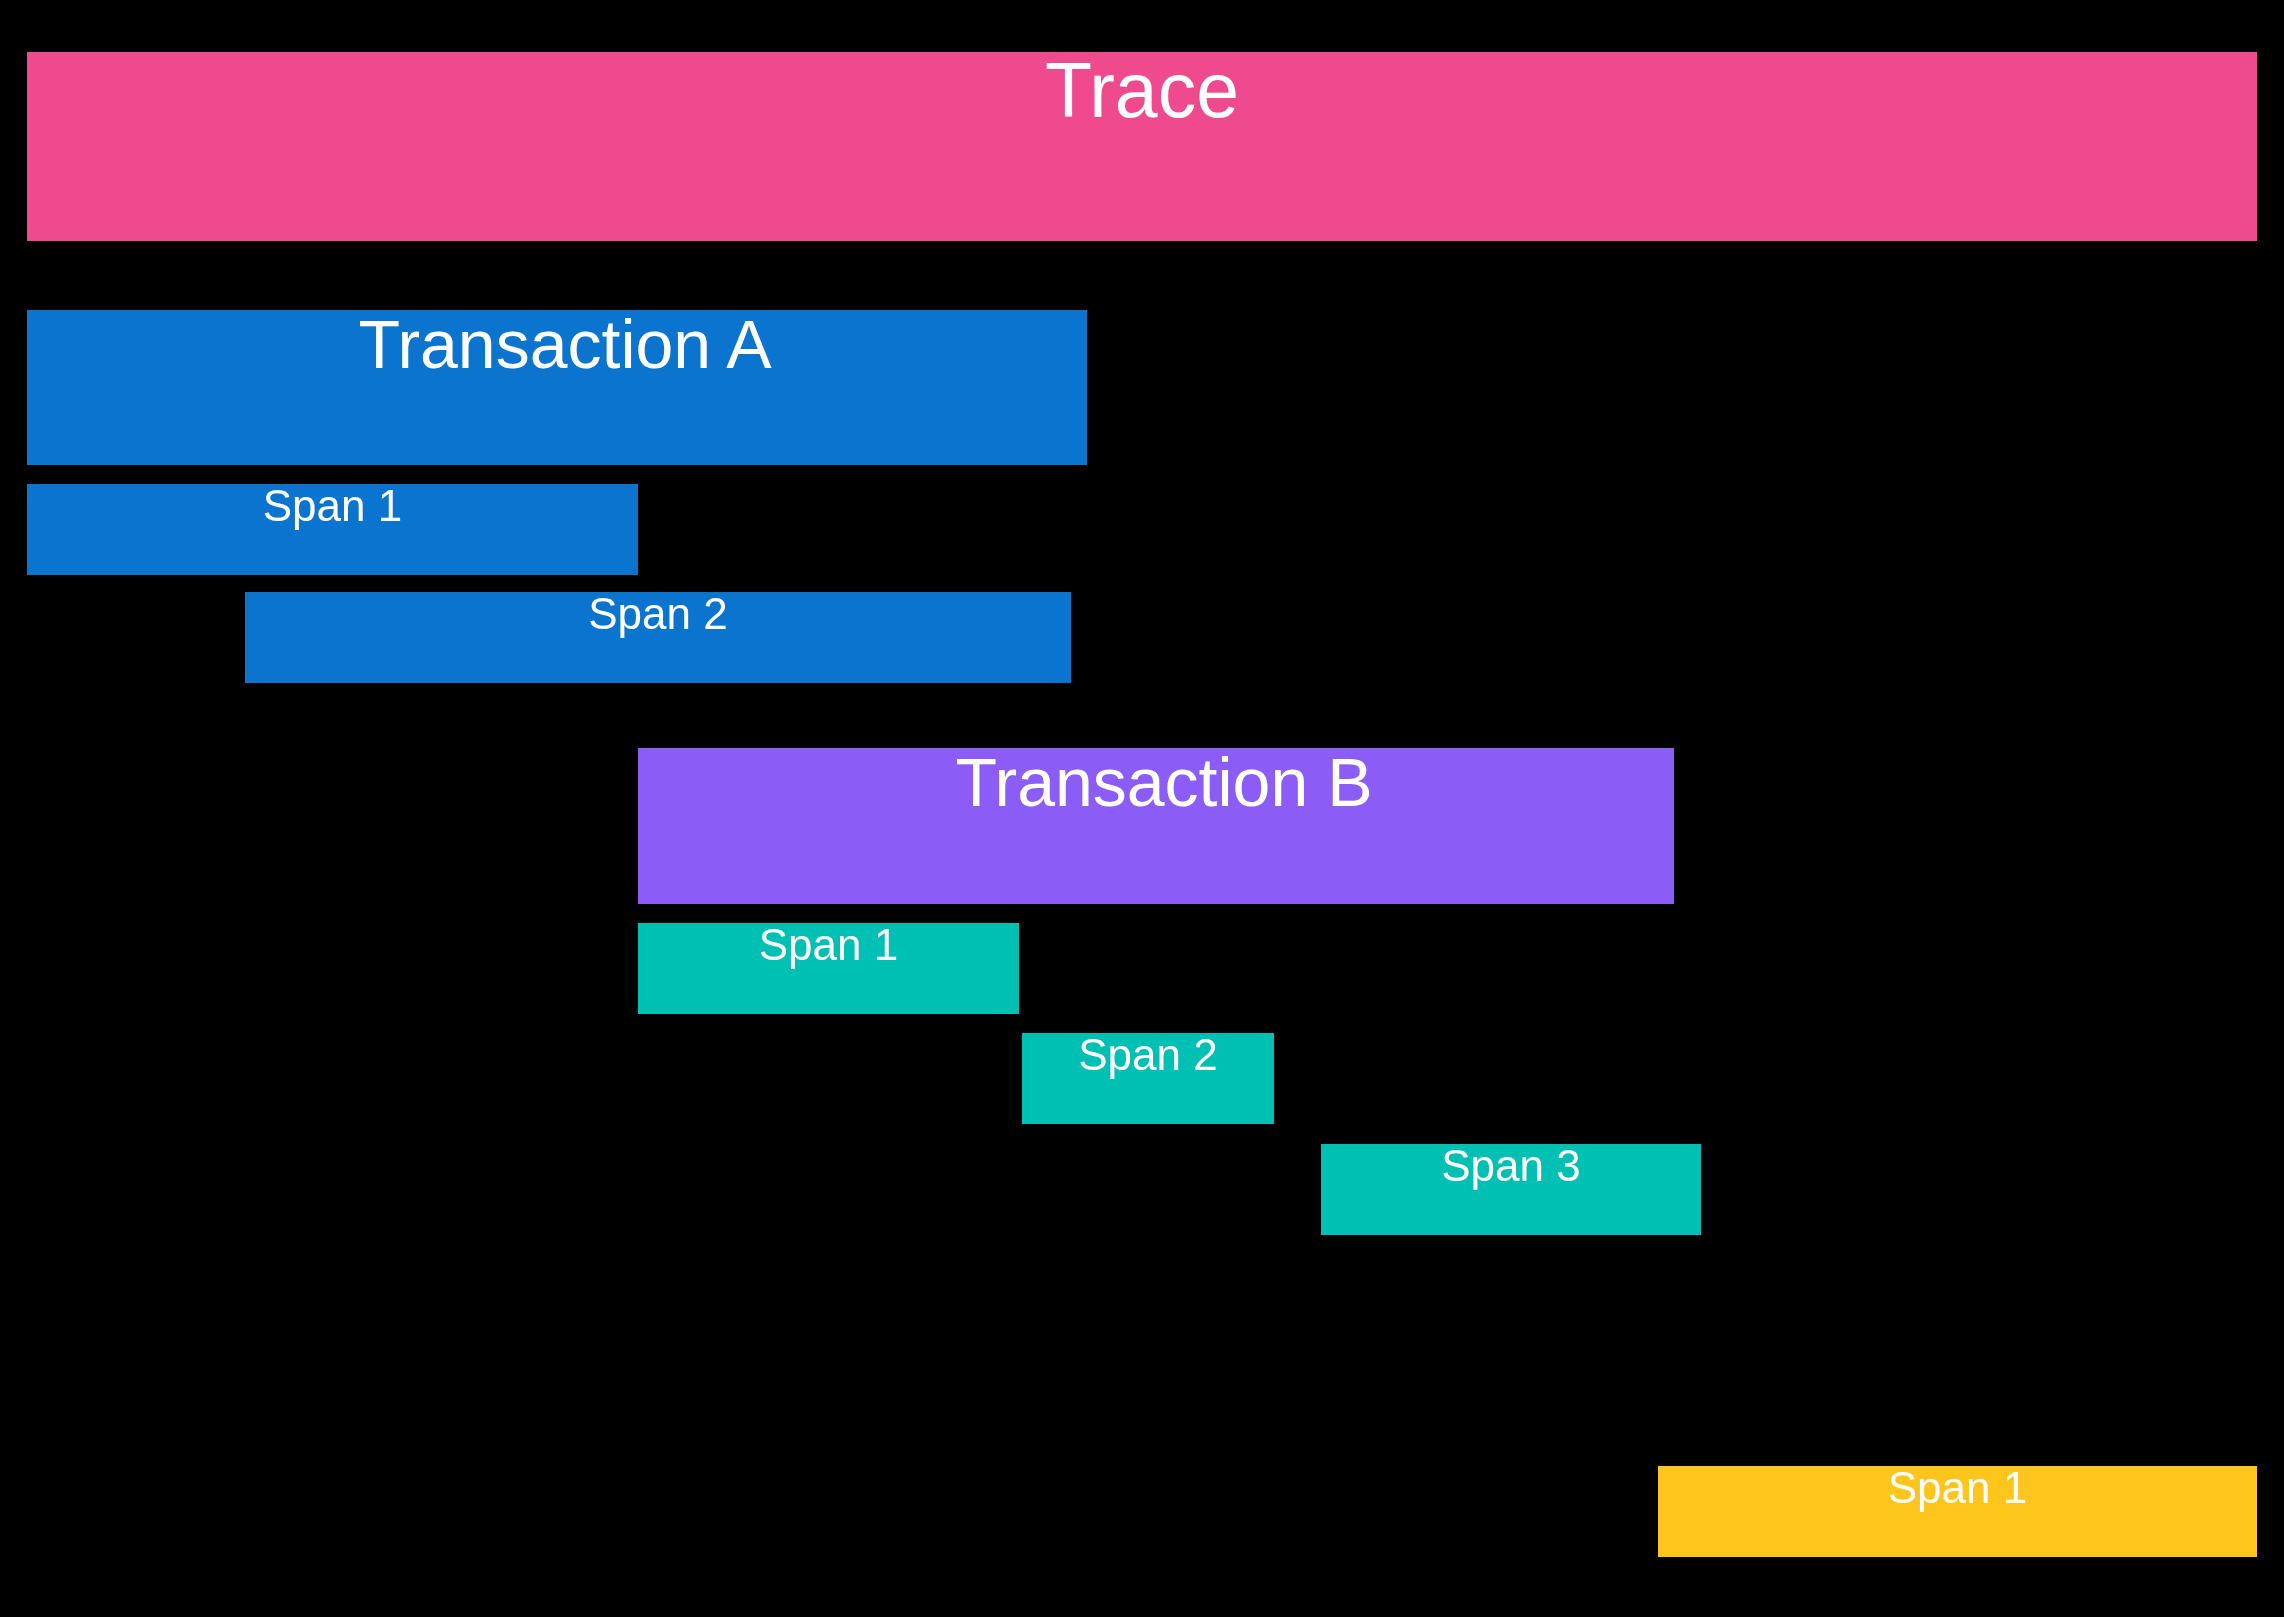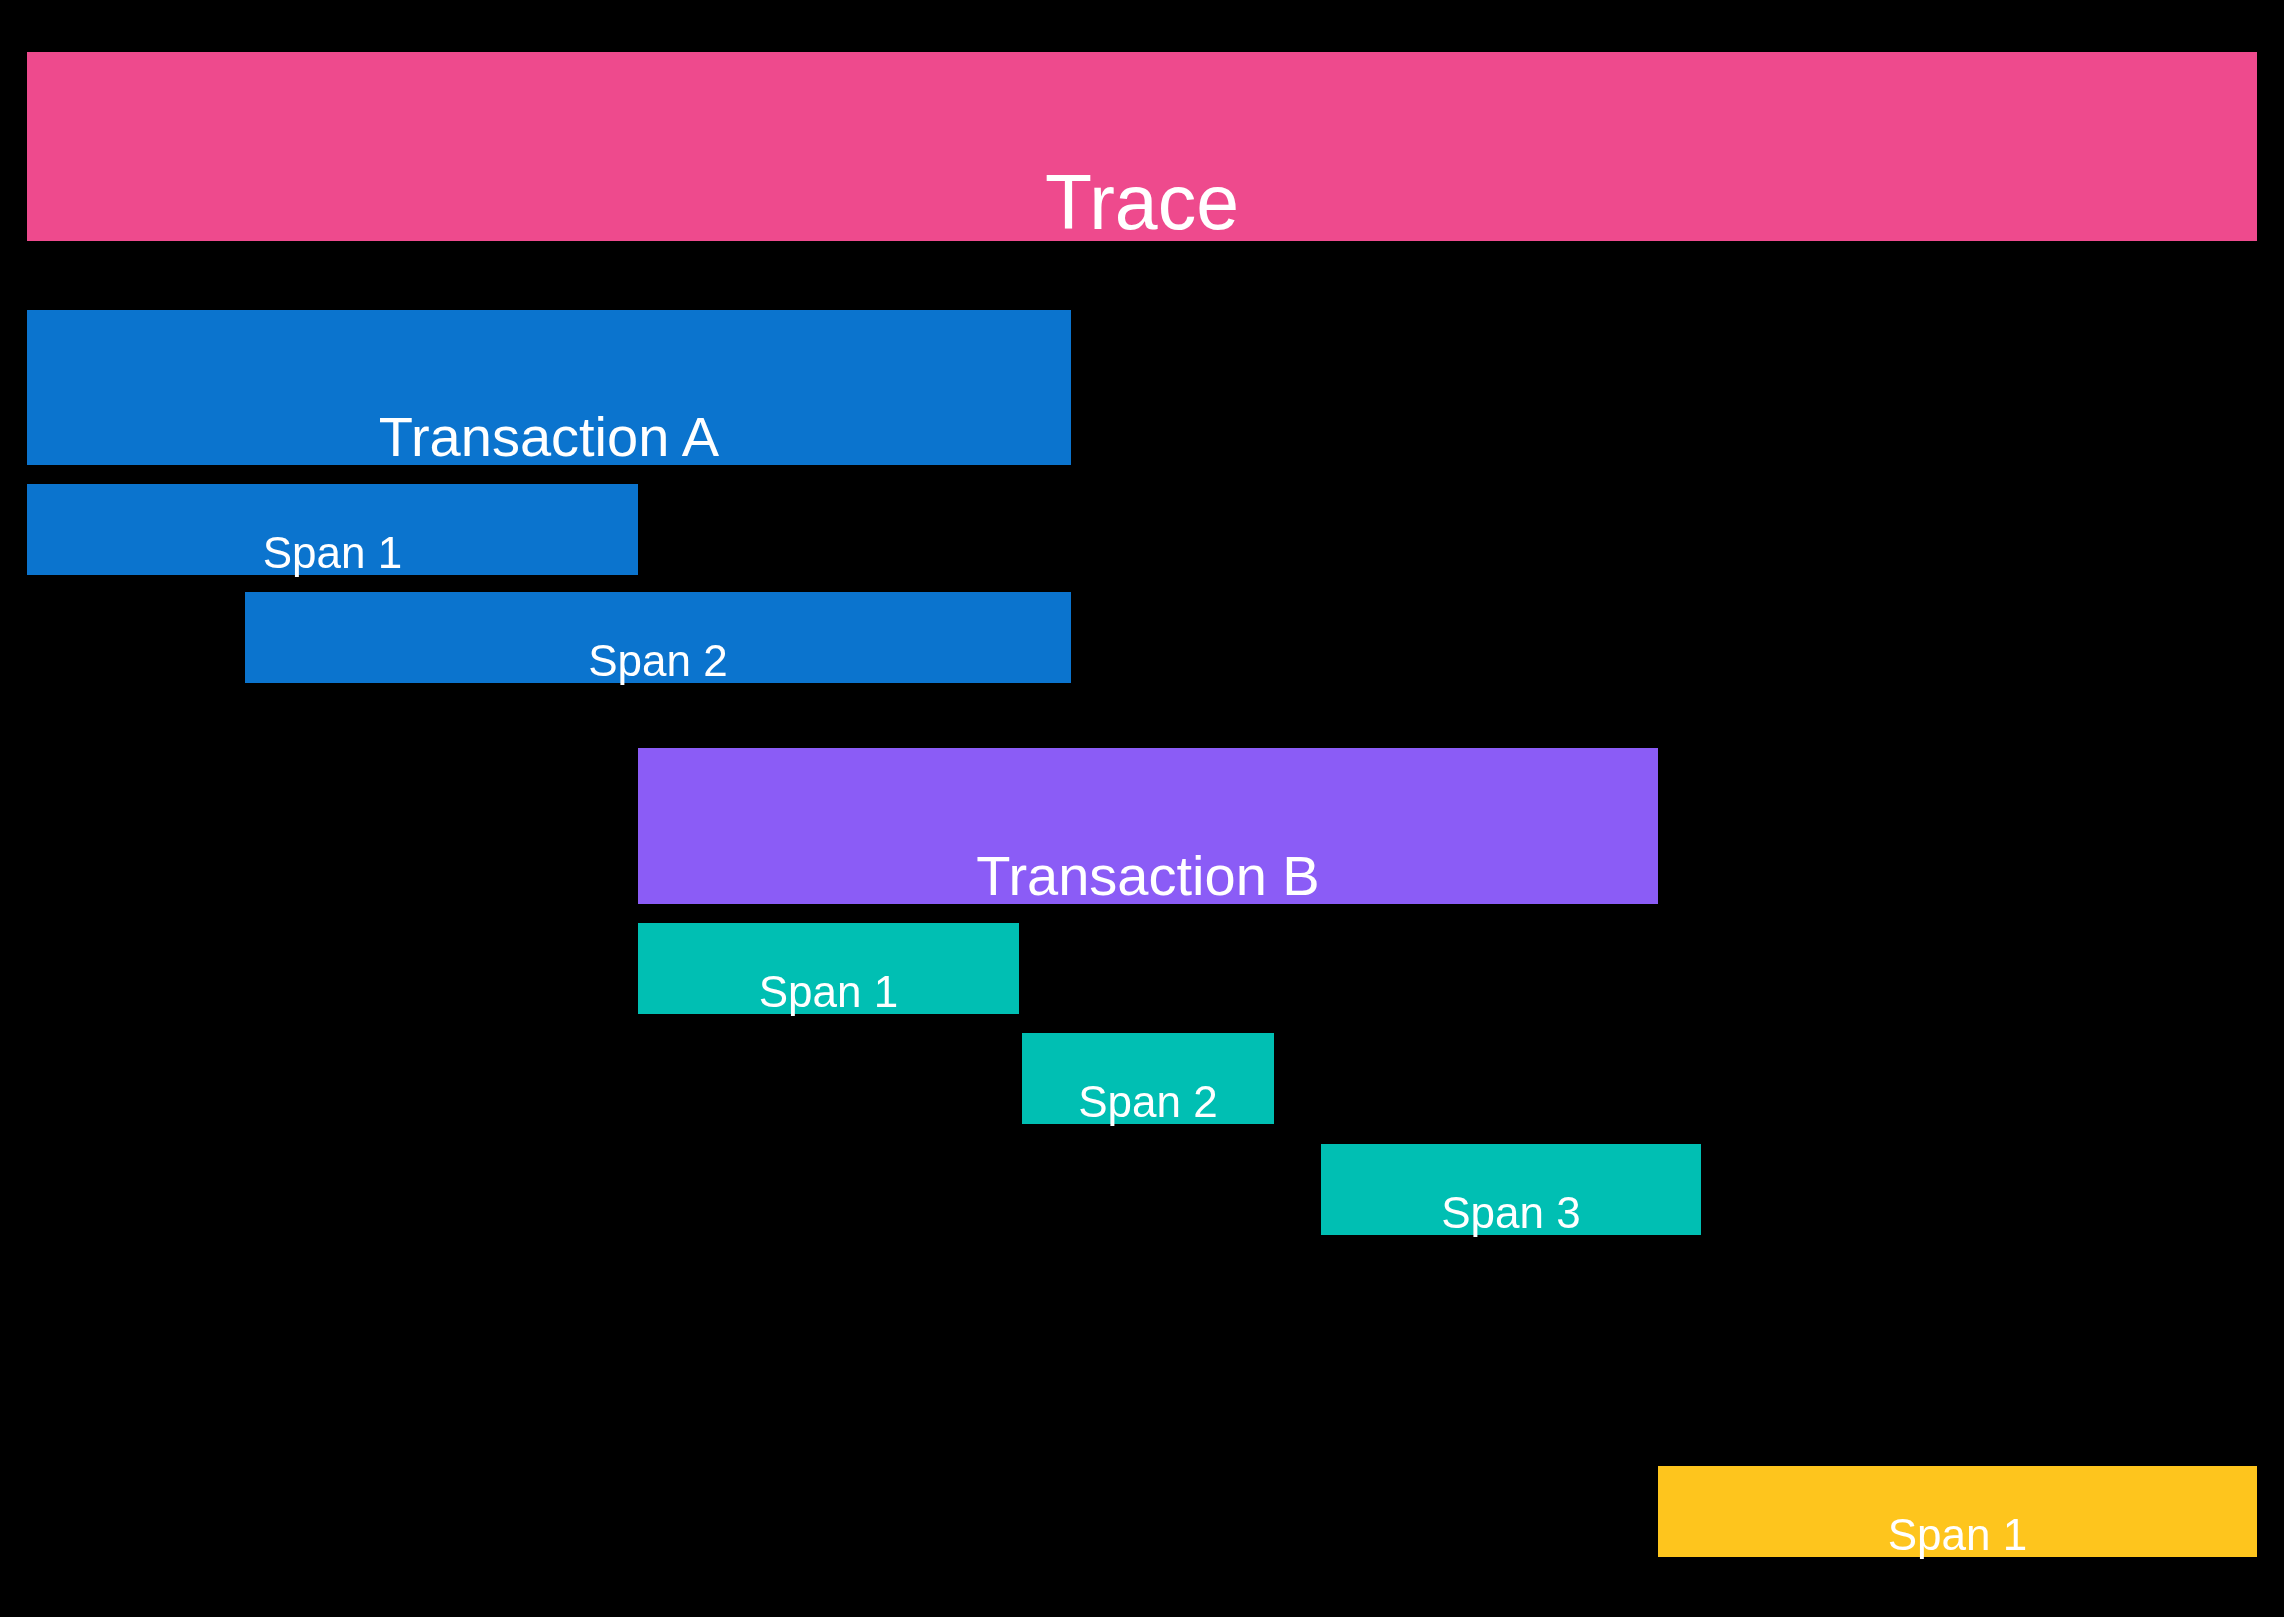--- a/index.html
+++ b/index.html
@@ -11,28 +11,28 @@
     position: relative;
     width: 2284px;
     height: 1618px;
     overflow: hidden;
     font-family: "Liberation Sans", sans-serif;
     font-weight: 400;
   }
   .bar {
     position: absolute;
     display: flex;
-    align-items: flex-end;
+    align-items: flex-start;
     justify-content: center;
     color: #ffffff;
     white-space: nowrap;
     line-height: 1;
   }
   .bar.trace-size { font-size: 77px; }
-  .bar.tx-size    { font-size: 56px; }
+  .bar.tx-size    { font-size: 68px; padding-left: 16px; }
   .bar.span-size  { font-size: 44px; }
 
   #bar-trace   { left: 27px;   top: 52px;   width: 2230px; height: 189px; }
 
   #bar-txa     { left: 27px;   top: 310px;  width: 1044px; height: 155px; }
   #bar-txa-s1  { left: 27px;   top: 484px;  width: 611px;  height: 91px; }
   #bar-txa-s2  { left: 245px;  top: 592px;  width: 826px; height: 91px; }
 
   #bar-txb     { left: 638px;  top: 748px;  width: 1020px; height: 156px; }
   #bar-txb-s1  { left: 638px;  top: 923px; width: 381px;  height: 91px; }

